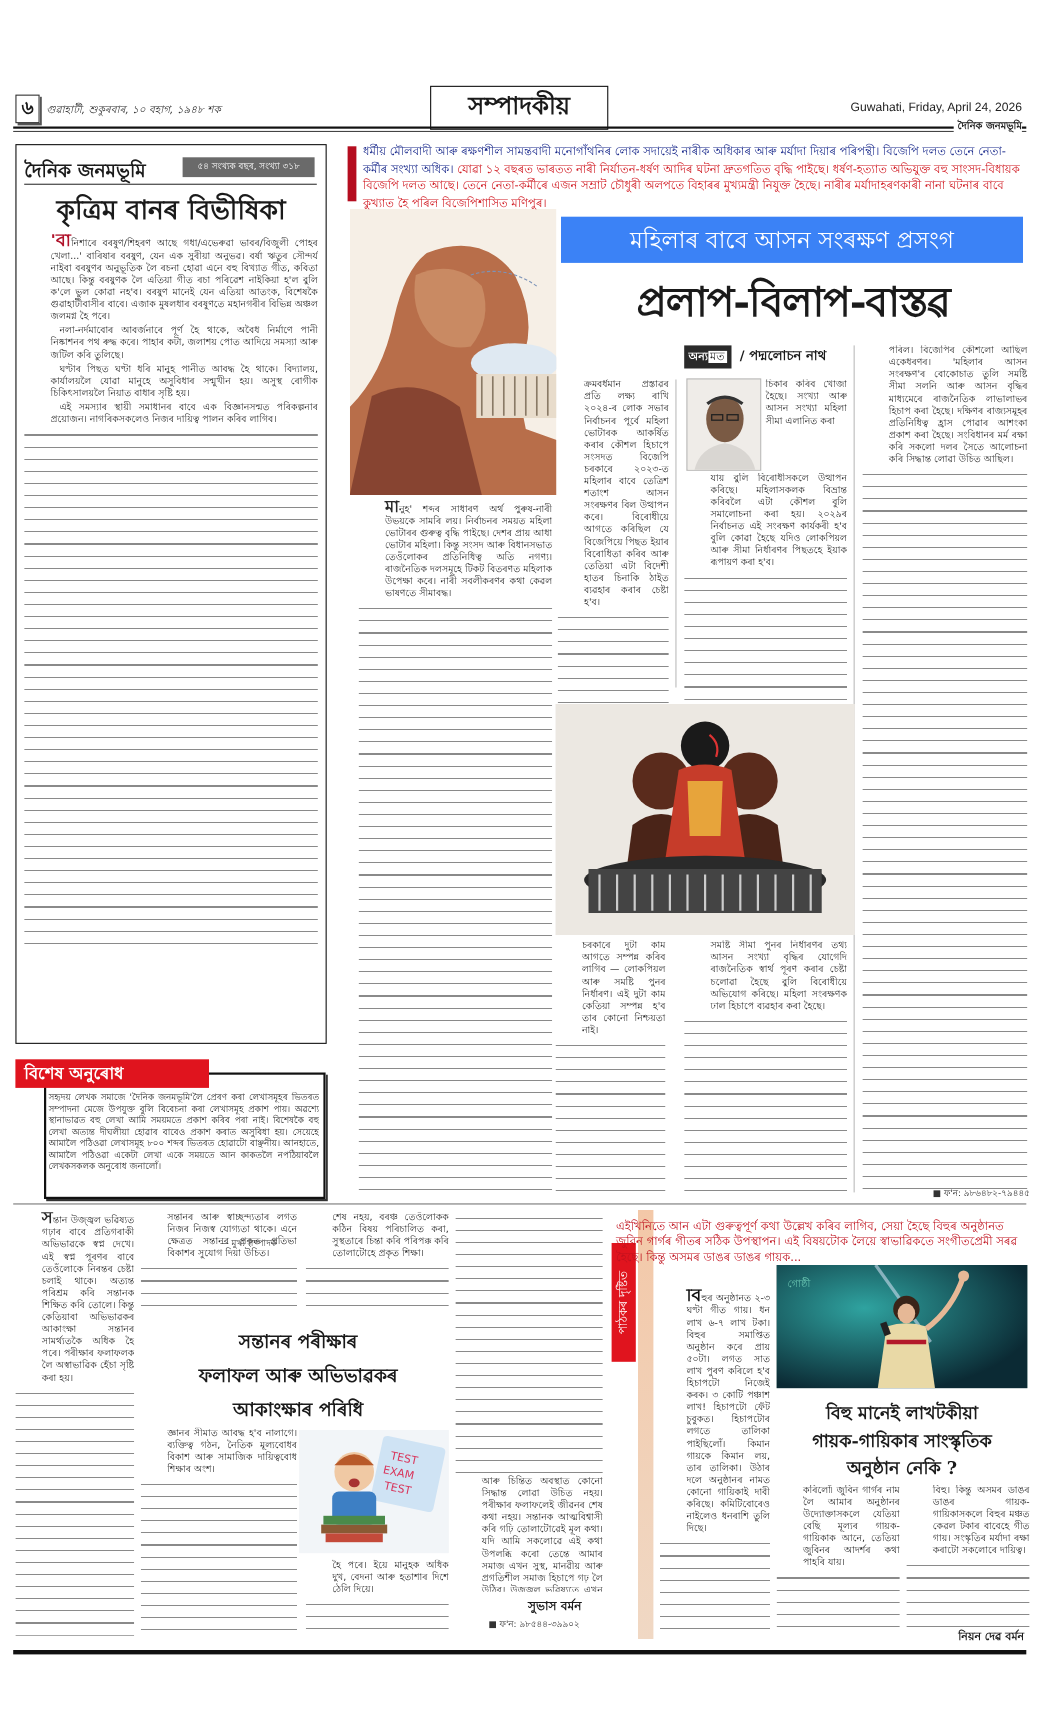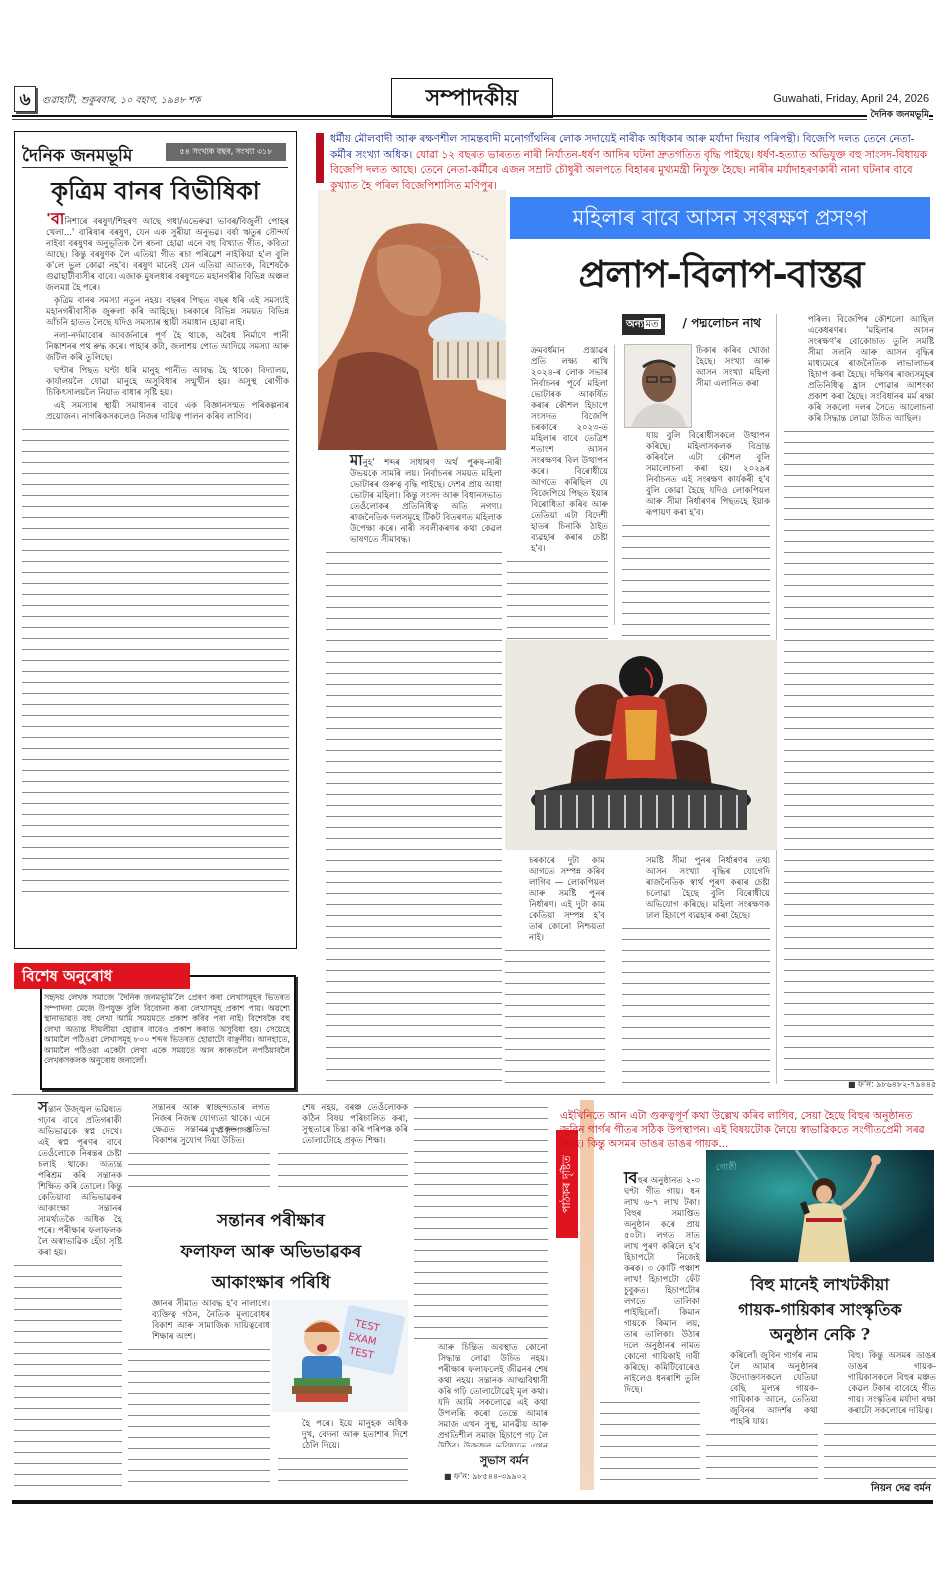--- a/index.html
+++ b/index.html
@@ -40,21 +40,21 @@
   #deck-bar { left: 316px; top: 133px; width: 8px; height: 50px; background: #b50d1f; }
   #deck-text { left: 330px; top: 131px; width: 602px; font-size: 10.5px; line-height: 15.5px; }
   #deck-text .blue { color: #1a2a8c; }
   #deck-text .red { color: #d0161e; }
 
   
   #kicker { left: 510px; top: 197px; width: 420px; height: 42px; background: #3b82f6; color: #fff; font-size: 21px; line-height: 42px; text-align: center; }
   #main-title { left: 505px; top: 243px; width: 432px; font-size: 37px; line-height: 62px; font-weight: bold; text-align: center; font-family: "DejaVu Serif", serif; letter-spacing: -1px; }
   #hero-img { left: 318px; top: 190px; width: 188px; height: 260px; overflow: hidden; }
   #body-a { left: 507px; top: 345px; width: 101px; height: 408px; }
-  #byline-box { left: 622px; top: 314px; height: 20px; display: flex; align-items: center; gap: 18px; }
+  #byline-box { left: 622px; top: 314px; height: 20px; display: flex; align-items: center; gap: 8px; }
   #byline-tag { background: #2a2a2a; color: #fff; font-size: 10px; padding: 2px 4px; }
   #byline-tag span { background: #fff; color: #222; padding: 0 2px; }
   #byline-author { font-size: 12px; font-weight: bold; }
   #author-photo { left: 624px; top: 344px; width: 68px; height: 84px; background: #e9e6e2; border: 1px solid #bbb; overflow: hidden; }
   #body-b { left: 622px; top: 430px; width: 148px; height: 420px; }
   #body-b-top { left: 696px; top: 345px; width: 74px; height: 80px; }
   #body-c { left: 784px; top: 314px; width: 150px; height: 770px; }
   #body-d { left: 326px; top: 455px; width: 176px; height: 628px; }
   #cartoon { left: 505px; top: 640px; width: 272px; height: 210px; background: #efede9; overflow: hidden; }
   #body-f { left: 505px; top: 855px; width: 100px; height: 230px; }
@@ -102,21 +102,20 @@
 <div class="abs rule-thin" id="hdr-rule2"></div>
 <div class="abs" id="brand-small">দৈনিক জনমভূমি</div>
 
 <div class="abs" id="ed-box"></div>
 <div class="abs" id="masthead">দৈনিক জনমভূমি</div>
 <div class="abs" id="volume-badge">৫৪ সংখ্যক বছৰ, সংখ্যা ৩১৮</div>
 <div class="abs" id="masthead-rule"></div>
 <div class="abs" id="editorial-title">কৃত্ৰিম বানৰ বিভীষিকা</div>
 <div class="abs txt" id="editorial-body">
   <p style="text-indent:0"><span class="dropcap">'বা</span><span>নিশাৰে বৰষুণ/শিহৰণ আছে গধা/এভেৰুৱা ভাবৰ/বিজুলী পোহৰ খেলা...' বাৰিষাৰ বৰষুণ, যেন এক সুৰীয়া অনুভৱ। বৰ্ষা ঋতুৰ সৌন্দৰ্য নাইবা বৰষুণৰ অনুভূতিক লৈ ৰচনা হোৱা এনে বহু বিখ্যাত গীত, কবিতা আছে। কিন্তু বৰষুণক লৈ এতিয়া গীত ৰচা পৰিৱেশ নাইকিয়া হ'ল বুলি ক'লে ভুল কোৱা নহ'ব। বৰষুণ মানেই যেন এতিয়া আতংক, বিশেষকৈ গুৱাহাটীবাসীৰ বাবে। এজাক মুষলধাৰ বৰষুণতে মহানগৰীৰ বিভিন্ন অঞ্চল জলমগ্ন হৈ পৰে।</span></p>
-  <p>কৃত্ৰিম বানৰ সমস্যা নতুন নহয়। বছৰৰ পিছত বছৰ ধৰি এই সমস্যাই মহানগৰীবাসীক জুৰুলা কৰি আহিছে। চৰকাৰে বিভিন্ন সময়ত বিভিন্ন আঁচনি হাতত লৈছে যদিও সমস্যাৰ স্থায়ী সমাধান হোৱা নাই।</p>
   <p>নলা-নৰ্দমাবোৰ আবৰ্জনাৰে পূৰ্ণ হৈ থাকে, অবৈধ নিৰ্মাণে পানী নিষ্কাশনৰ পথ ৰুদ্ধ কৰে। পাহাৰ কটা, জলাশয় পোত আদিয়ে সমস্যা আৰু জটিল কৰি তুলিছে।</p>
   <p>ঘণ্টাৰ পিছত ঘণ্টা ধৰি মানুহ পানীত আবদ্ধ হৈ থাকে। বিদ্যালয়, কাৰ্যালয়লৈ যোৱা মানুহে অসুবিধাৰ সন্মুখীন হয়। অসুস্থ ৰোগীক চিকিৎসালয়লৈ নিয়াত বাধাৰ সৃষ্টি হয়।</p>
   <p>এই সমস্যাৰ স্থায়ী সমাধানৰ বাবে এক বিজ্ঞানসন্মত পৰিকল্পনাৰ প্ৰয়োজন। নাগৰিকসকলেও নিজৰ দায়িত্ব পালন কৰিব লাগিব।</p>
   <div class="filler-lines" style="height:470px"></div>
 </div>
 
 <div class="abs" id="hero-img">
   <svg width="188" height="260" viewBox="0 0 188 260">
     <rect width="188" height="260" fill="#f6efe6"></rect>
     <path d="M70 40 Q120 20 150 60 Q175 110 150 150 L160 200 L188 210 L188 260 L0 260 L0 180 Q30 150 40 100 Q50 55 70 40Z" fill="#b86e4a"></path>

